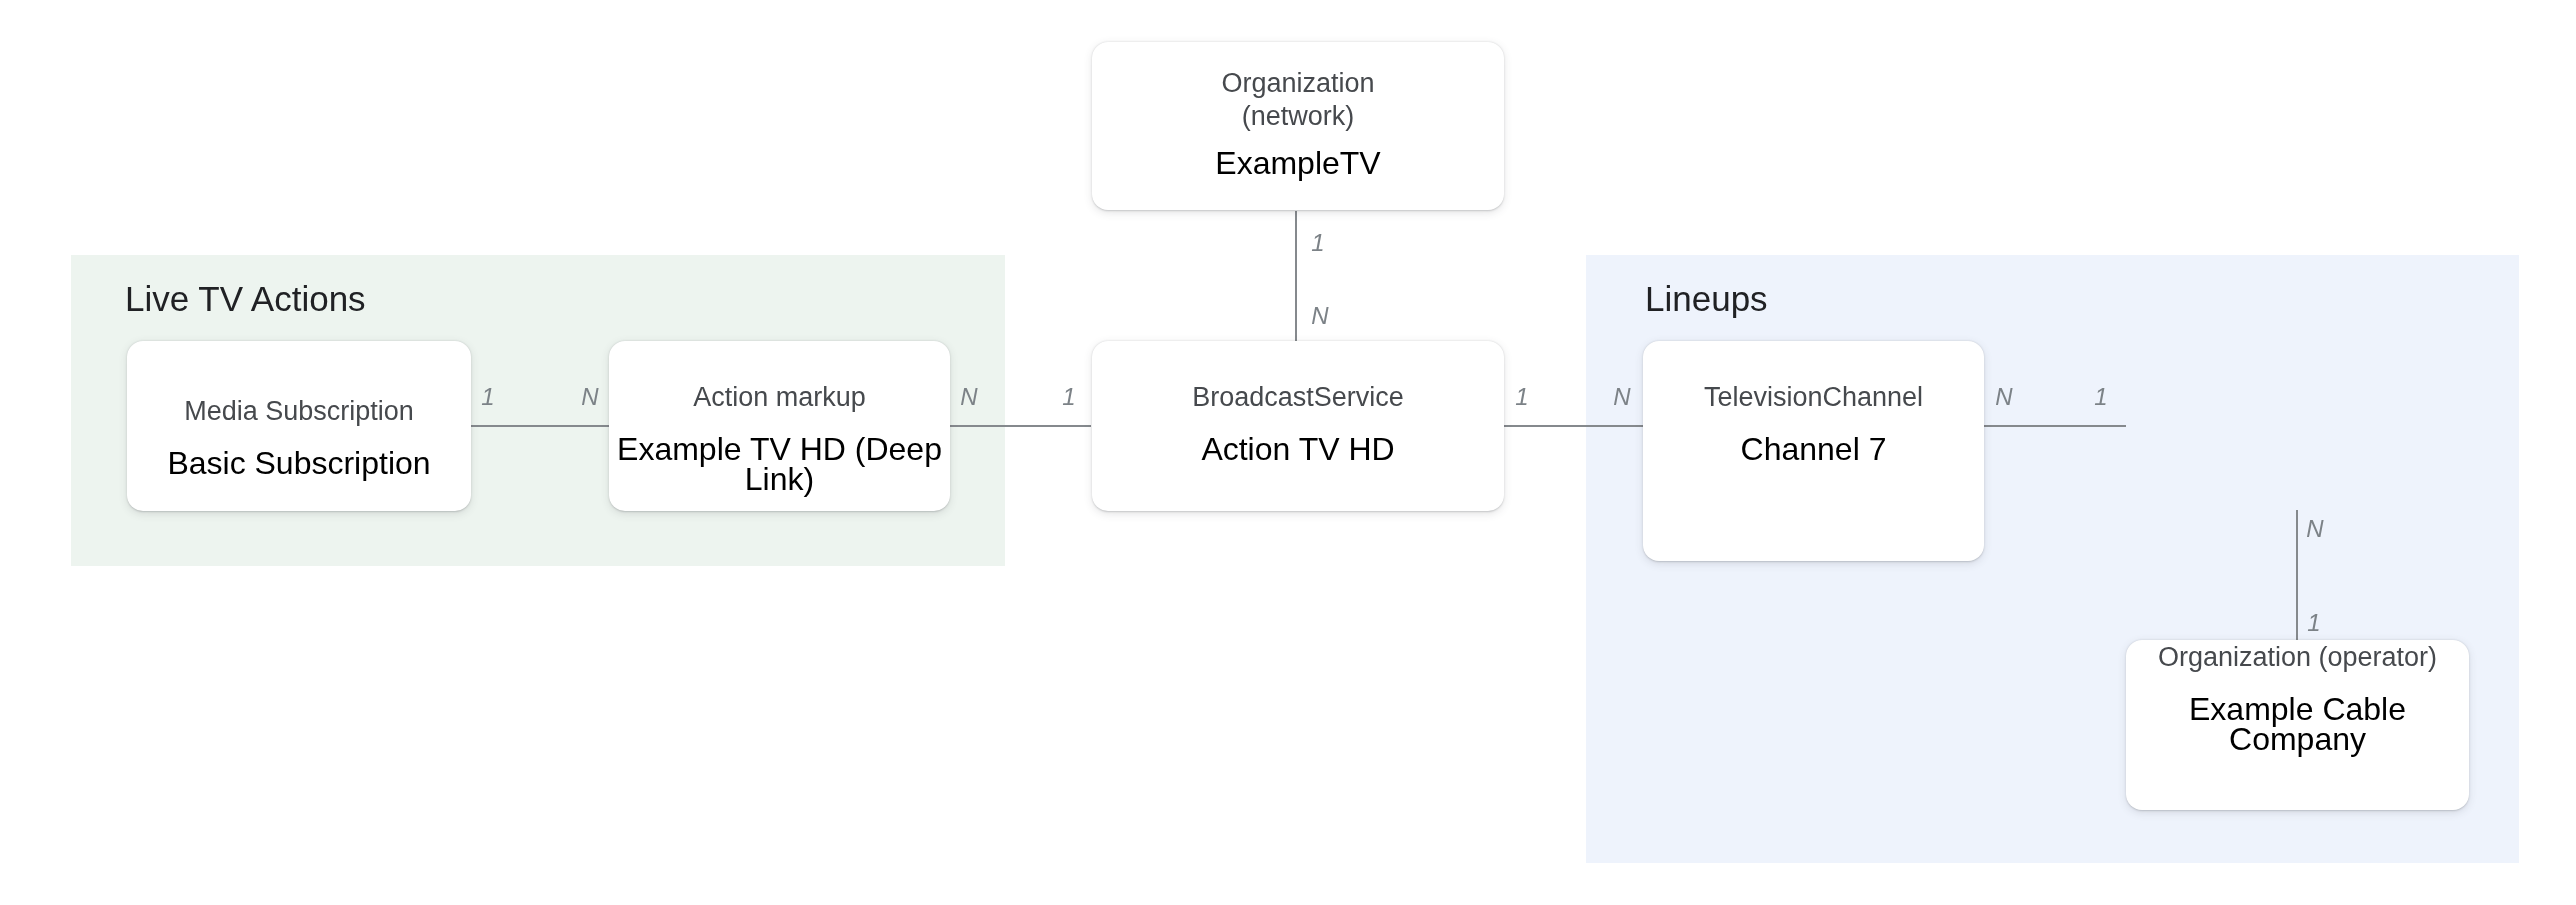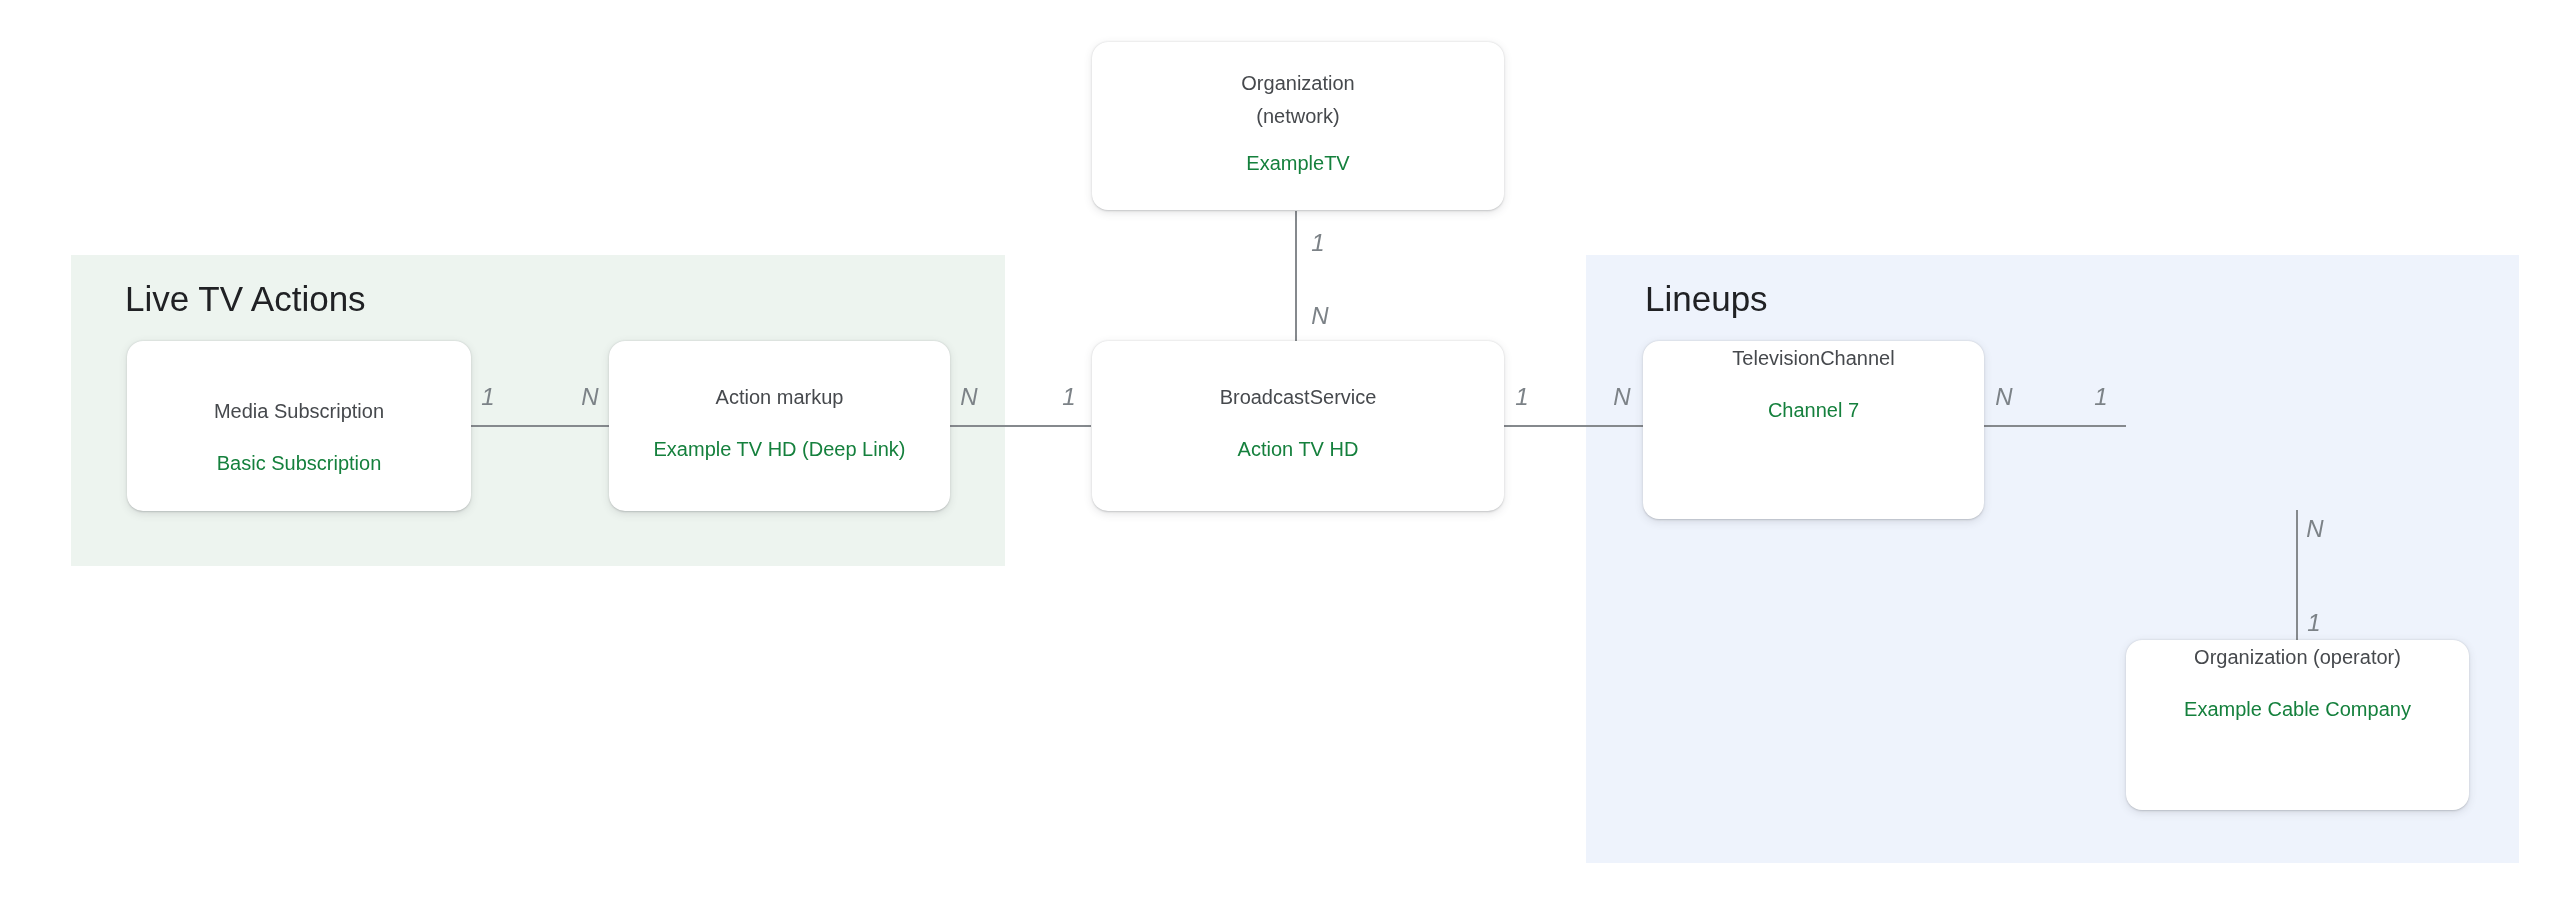--- a/index.html
+++ b/index.html
@@ -17,32 +17,32 @@
   }
   .section--live .section-title{left:54px;top:26px;}
   .section--lineups .section-title{left:59px;top:26px;}
   
   .node{
     position:absolute;background:#ffffff;border-radius:16px;
     box-shadow:0 0.9px 1.8px rgba(60,64,67,.22), 0 2.7px 8.8px rgba(60,64,67,.13);
     text-align:center;box-sizing:border-box;
   }
   .node-title{
-    font-size:20px;line-height:34px;color:#46494d;white-space:pre-line;
+    font-size:27px;line-height:34px;color:#46494d;white-space:pre-line;
   }
   .node-subtitle{
-    font-size:20px;line-height:30px;color:#15803d;white-space:pre-line;margin-top:19.5px;
+    font-size:32px;line-height:30px;color:#000000;white-space:pre-line;margin-top:19.5px;
   }
   .node--org-network{left:1092px;top:42px;width:412px;height:168px;padding-top:25px;}
   .node--org-network .node-title{line-height:33px;}
   .node--org-network .node-subtitle{margin-top:15px;}
   .node--media-subscription{left:127px;top:341px;width:344px;height:170px;padding-top:53px;}
   .node--action-markup{left:609px;top:341px;width:341px;height:170px;padding-top:39px;}
   .node--broadcast-service{left:1092px;top:341px;width:412px;height:170px;padding-top:39px;}
-  .node--television-channel{left:1643px;top:341px;width:341px;height:178px;}
+  .node--television-channel{left:1643px;top:341px;width:341px;height:220px;padding-top:39px;}
   .node--cable-service{left:2126px;top:341px;width:343px;height:170px;padding-top:39px;}
   .node--cable-service .node-subtitle{margin-top:17.7px;}
   .node--org-operator{left:2126px;top:640px;width:343px;height:170px;}
   
   .edge{position:absolute;background:#85898d;}
   .edge-h{height:1.8px;}
   .edge-v{width:1.8px;}
   .edge--media-action{left:471px;top:425px;width:138px;}
   .edge--action-broadcast{left:949px;top:425px;width:142px;}
   .edge--broadcast-tv{left:1504px;top:425px;width:139px;}

